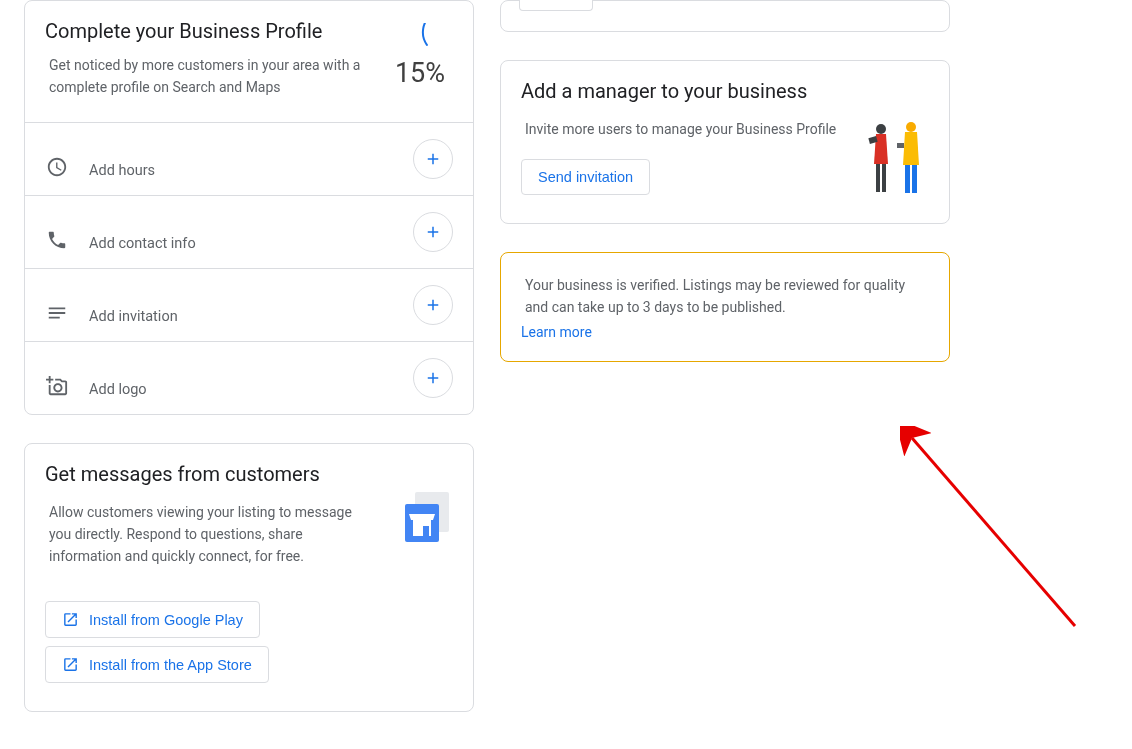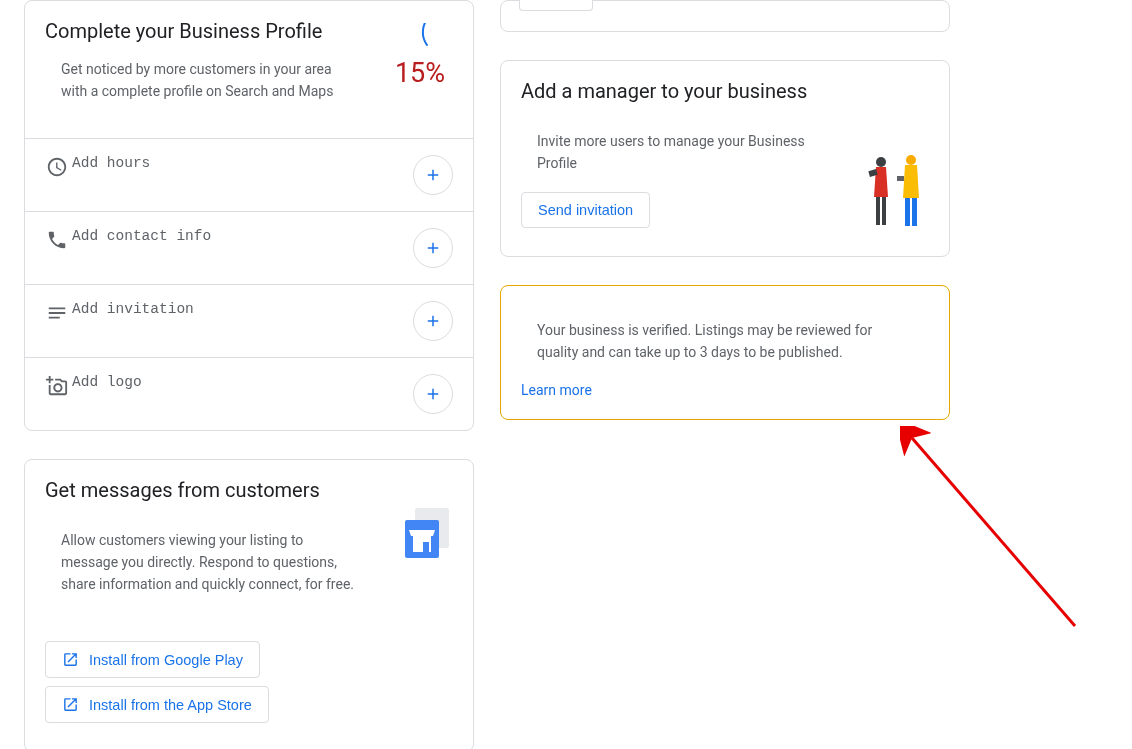--- a/index.html
+++ b/index.html
@@ -35,51 +35,50 @@
     font-size: 20px;
     font-weight: 400;
     color: #202124;
     margin: 0 0 12px 0;
     letter-spacing: 0;
   }
   .card-desc {
     font-size: 14px;
     color: #5f6368;
     line-height: 1.55;
-    margin: 16px;
+    margin: 4px;
   }
   .profile-header {
     display: flex;
     justify-content: space-between;
     align-items: flex-start;
     gap: 20px;
   }
   .profile-header .left { flex: 1; }
   .progress-wrap {
     display: flex;
     flex-direction: column;
     align-items: center;
     padding-top: 4px;
     padding-right: 8px;
   }
   .progress-pct {
     font-size: 27px;
-    color: #b91c1c;
+    color: #404040;
     margin-top: 10px;
   }
   .action-list {
     border-top: 1px solid #dadce0;
   }
   .action-row {
     display: flex;
-    align-items: flex-start;
+    align-items: flex-end;
     padding: 16px 20px;
     border-bottom: 1px solid #dadce0;
-    gap: 3px;
-    font-family: Liberation Mono, monospace;
+    gap: 20px;
   }
   .action-row:last-child { border-bottom: none; }
   .action-icon {
     width: 24px;
     height: 24px;
     color: #5f6368;
     display: flex;
     align-items: center;
     justify-content: center;
     flex-shrink: 0;

